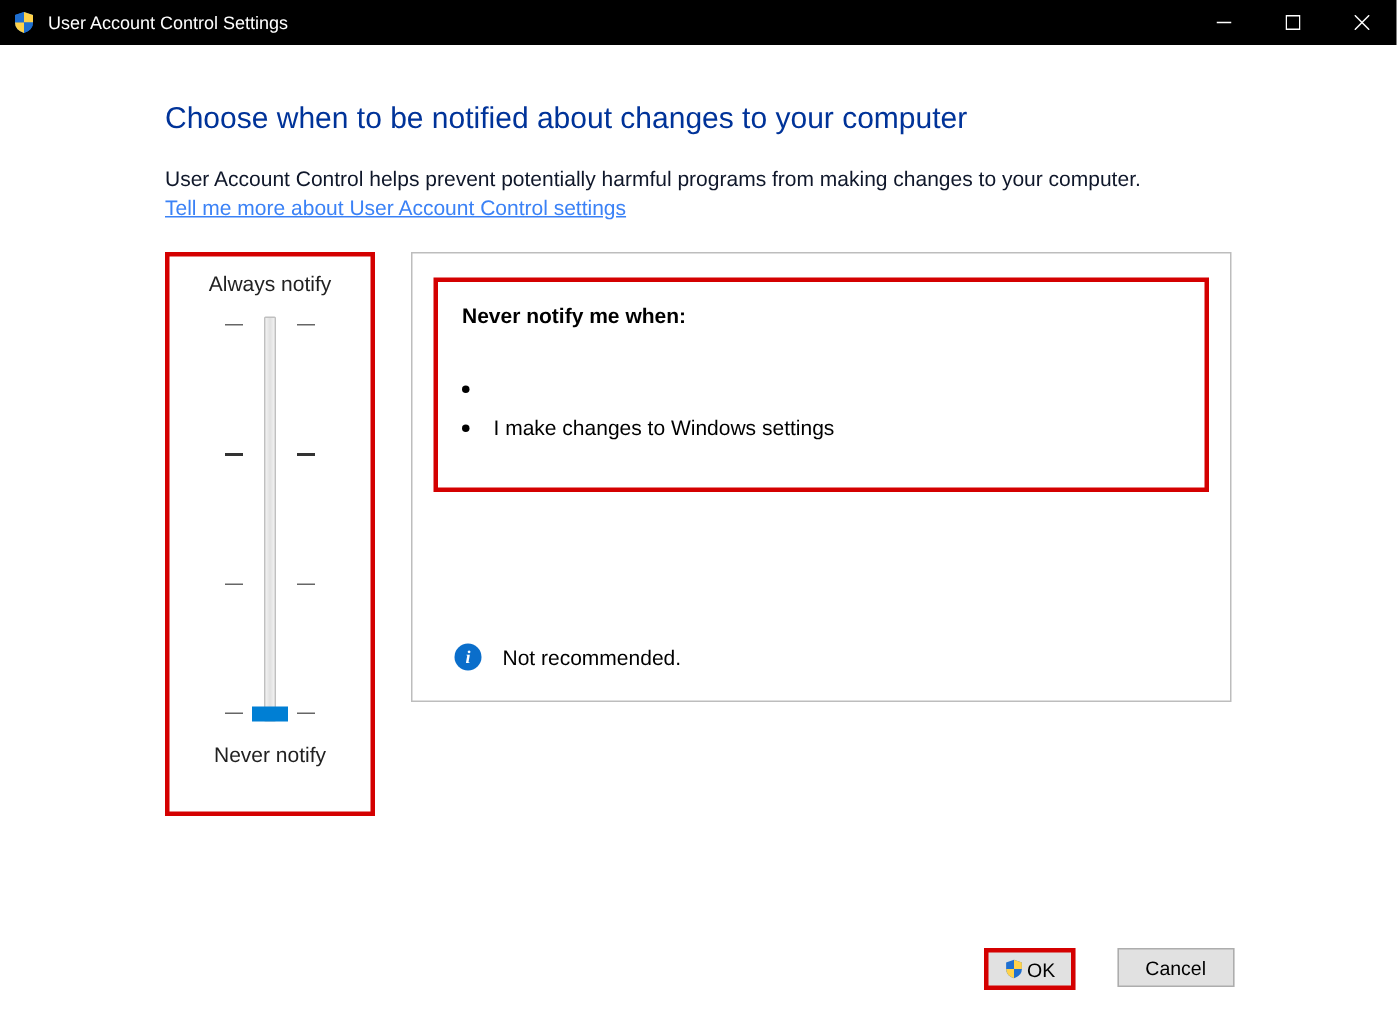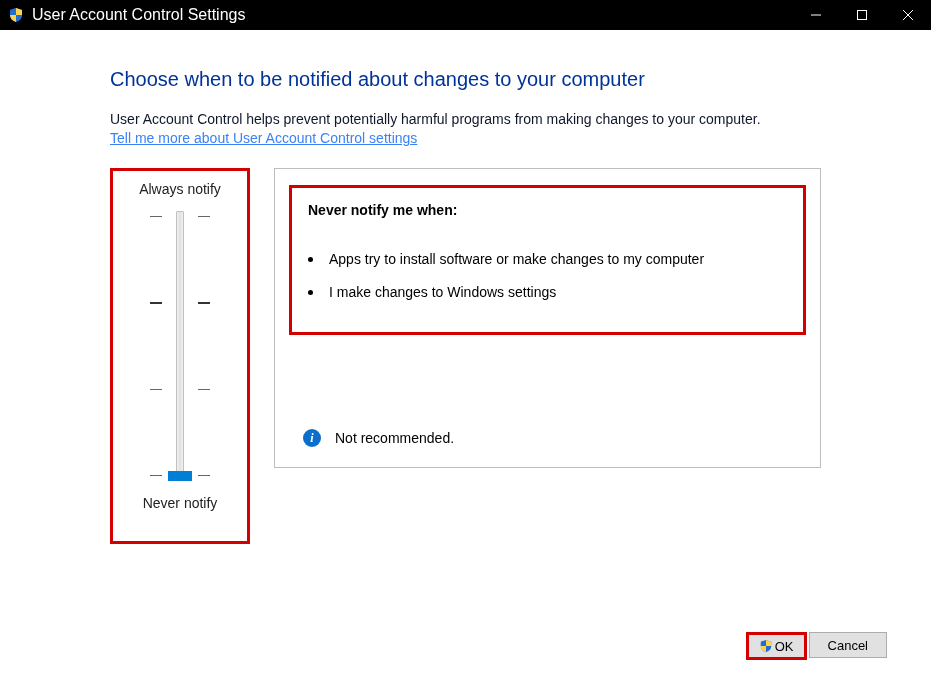--- a/index.html
+++ b/index.html
@@ -1,19 +1,19 @@
 <!DOCTYPE html>
 <html><head>
   <meta charset="utf-8">
   <style>
     * { box-sizing: border-box; margin: 0; padding: 0; }
     body { font-family: "Segoe UI", Tahoma, sans-serif; font-size: 13px; background: white; width: 931px; height: 686px; overflow: hidden; }
     .titlebar { height: 30px; background: #000; color: white; display: flex; align-items: center; padding: 0 0 0 8px; }
     .titlebar .shield-icon { width: 16px; height: 16px; margin-right: 8px; flex-shrink: 0; }
-    .titlebar .title { flex: 1; font-size: 16px; }
+    .titlebar .title { flex: 1; font-size: 12px; }
     .win-controls { display: flex; height: 100%; }
     .win-btn { width: 46px; height: 100%; display: flex; align-items: center; justify-content: center; color: white; cursor: pointer; }
     .content { padding: 38px 110px 0 110px; }
     .main-heading { color: #003399; font-size: 20px; font-weight: 400; margin-bottom: 20px; }
     .intro-text { font-size: 14px; color: #0f172a; margin-bottom: 3px; }
     .help-link { color: #3b82f6; text-decoration: underline; font-size: 14px; cursor: pointer; }
     .main-area { display: flex; margin-top: 22px; }
     .slider-area { width: 140px; border: 3px solid #d40000; padding: 10px 6px 30px 6px; position: relative; }
     .slider-label-top, .slider-label-bottom { font-size: 14px; text-align: center; color: #222; }
     .slider-track-holder { position: relative; height: 270px; margin: 14px auto 14px auto; width: 60px; }
@@ -25,21 +25,21 @@
     .thumb { position: absolute; left: 50%; transform: translateX(-50%); width: 24px; height: 10px; background: #007fd4; cursor: pointer; }
     .info-panel { flex: 1; margin-left: 24px; border: 1px solid #bdbdbd; padding: 16px 14px 14px 14px; height: 300px; display: flex; flex-direction: column; }
     .notify-box { border: 3px solid #d40000; padding: 14px 16px 16px 16px; }
     .notify-title { font-weight: 700; font-size: 14px; margin-bottom: 32px; }
     .bullets { list-style: none; }
     .bullets li { display: flex; align-items: flex-start; font-size: 14px; margin-bottom: 14px; line-height: 1.35; }
     .bullet-dot { width: 5px; height: 5px; background: #000; border-radius: 50%; margin-top: 7px; margin-right: 16px; flex-shrink: 0; }
     .rec-row { display: flex; align-items: center; margin-top: auto; padding: 0 16px 6px 14px; }
     .info-icon { width: 18px; height: 18px; border-radius: 50%; background: #0a6ecb; color: white; display: flex; align-items: center; justify-content: center; font-style: italic; font-family: Georgia, serif; font-size: 12px; font-weight: bold; margin-right: 14px; flex-shrink: 0; }
     .rec-text { font-size: 14px; color: #000000; }
-    .button-row { position: absolute; left: 0; right: 0; bottom: 26px; display: flex; justify-content: flex-end; padding-right: 44px; gap: 2px; }
+    .button-row { position: absolute; left: 0; right: 0; bottom: 26px; display: flex; justify-content: flex-end; padding-right: 108px; gap: 28px; }
     .btn { height: 26px; padding: 0 18px; border: 1px solid #adadad; background: #e1e1e1; font-size: 13px; cursor: pointer; display: flex; align-items: center; justify-content: center; font-family: inherit; }
     .btn-ok { border: 3px solid #d40000; padding: 0 10px; height: 28px; }
     .btn-ok .shield-icon { width: 14px; height: 14px; margin-right: 2px; }
     .window { position: relative; width: 931px; height: 686px; }
   </style>
 </head>
 <body>
 
 <div class="window">
   <div class="titlebar">
@@ -105,21 +105,20 @@
         </div>
         <div class="slider-label-bottom">Never notify</div>
       </div>
 
       <div class="info-panel">
         <div class="notify-box">
           <div class="notify-title">Never notify me when:</div>
           <ul class="bullets">
             <li>
                 <span class="bullet-dot"></span>
-                <span>Apps try to install software or make changes to my computer</span>
               </li>
             <li>
                 <span class="bullet-dot"></span>
                 <span>I make changes to Windows settings</span>
               </li>
           </ul>
         </div>
         <div class="rec-row">
           <span class="info-icon">i</span>
           <span class="rec-text">Not recommended.</span>

